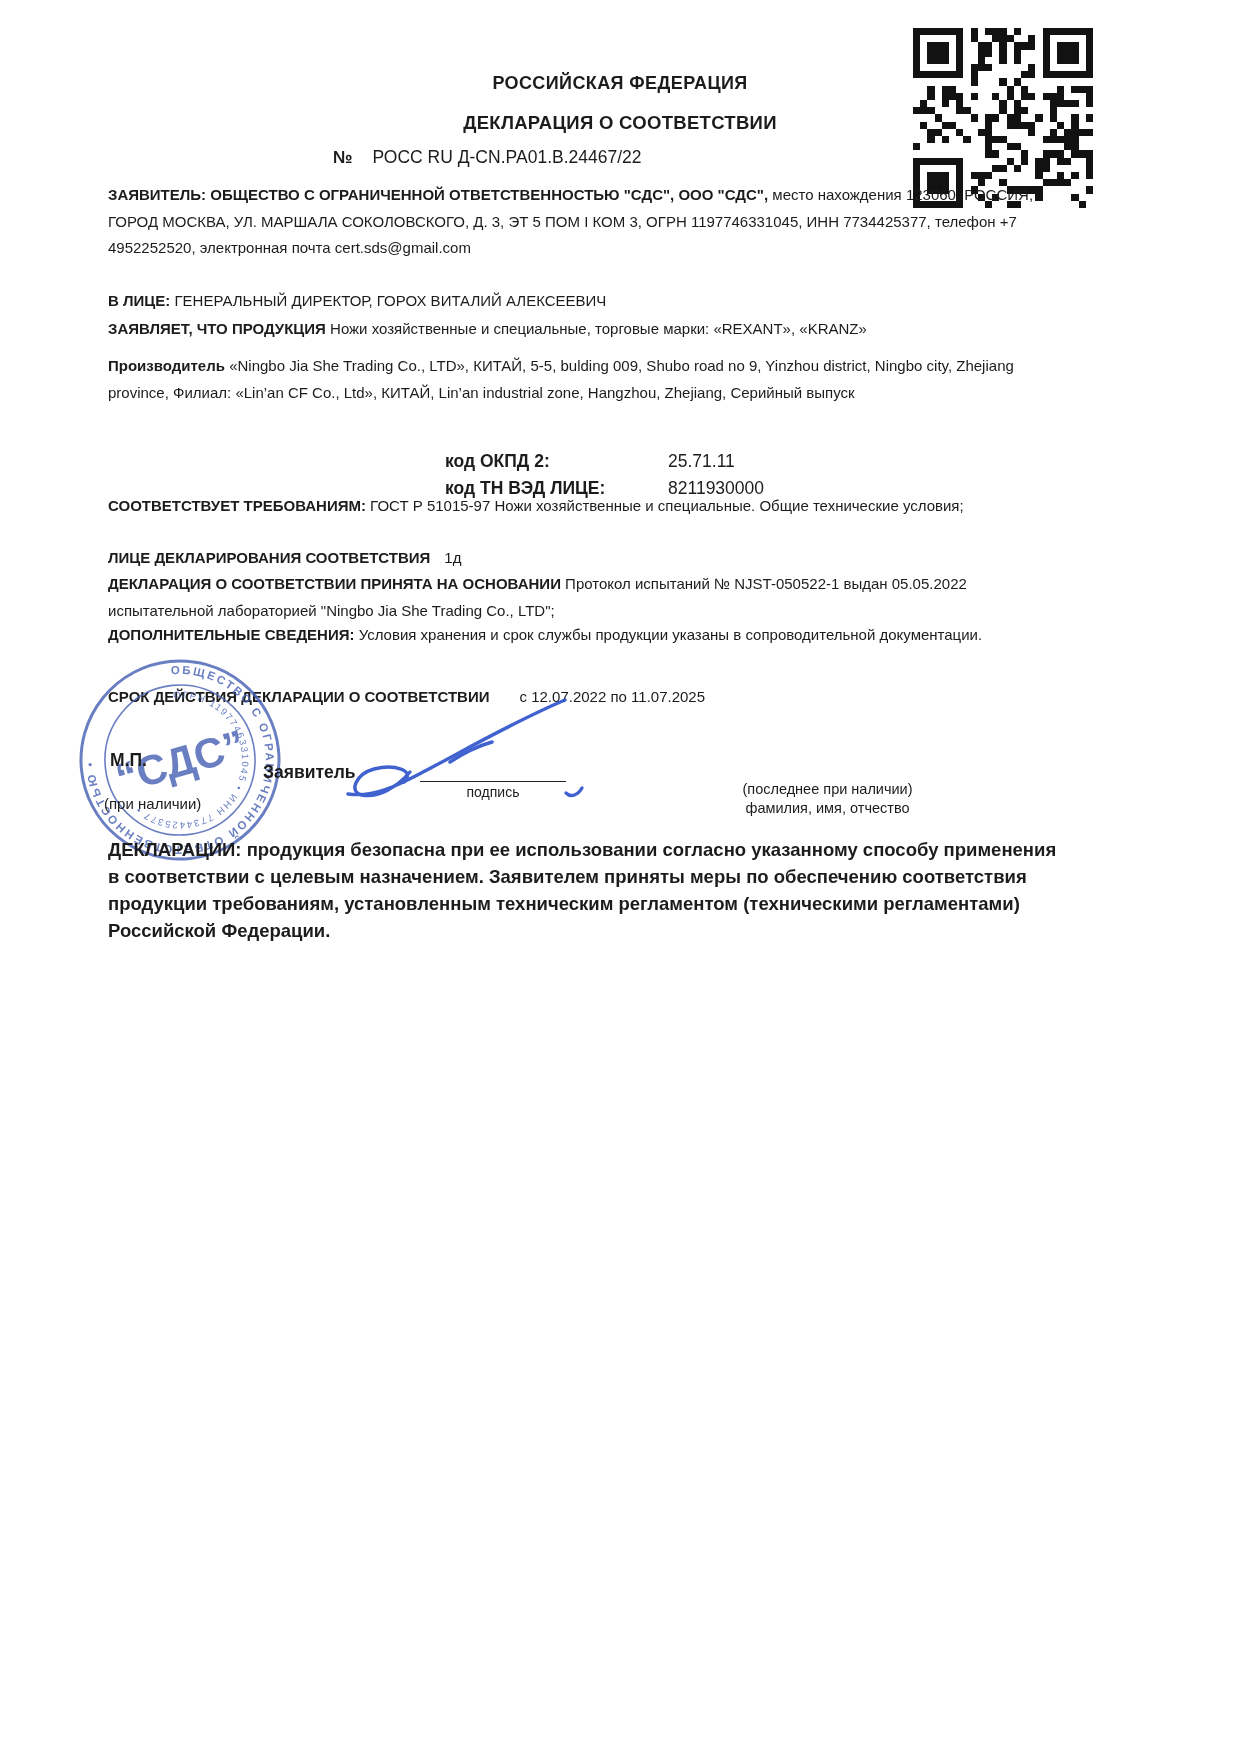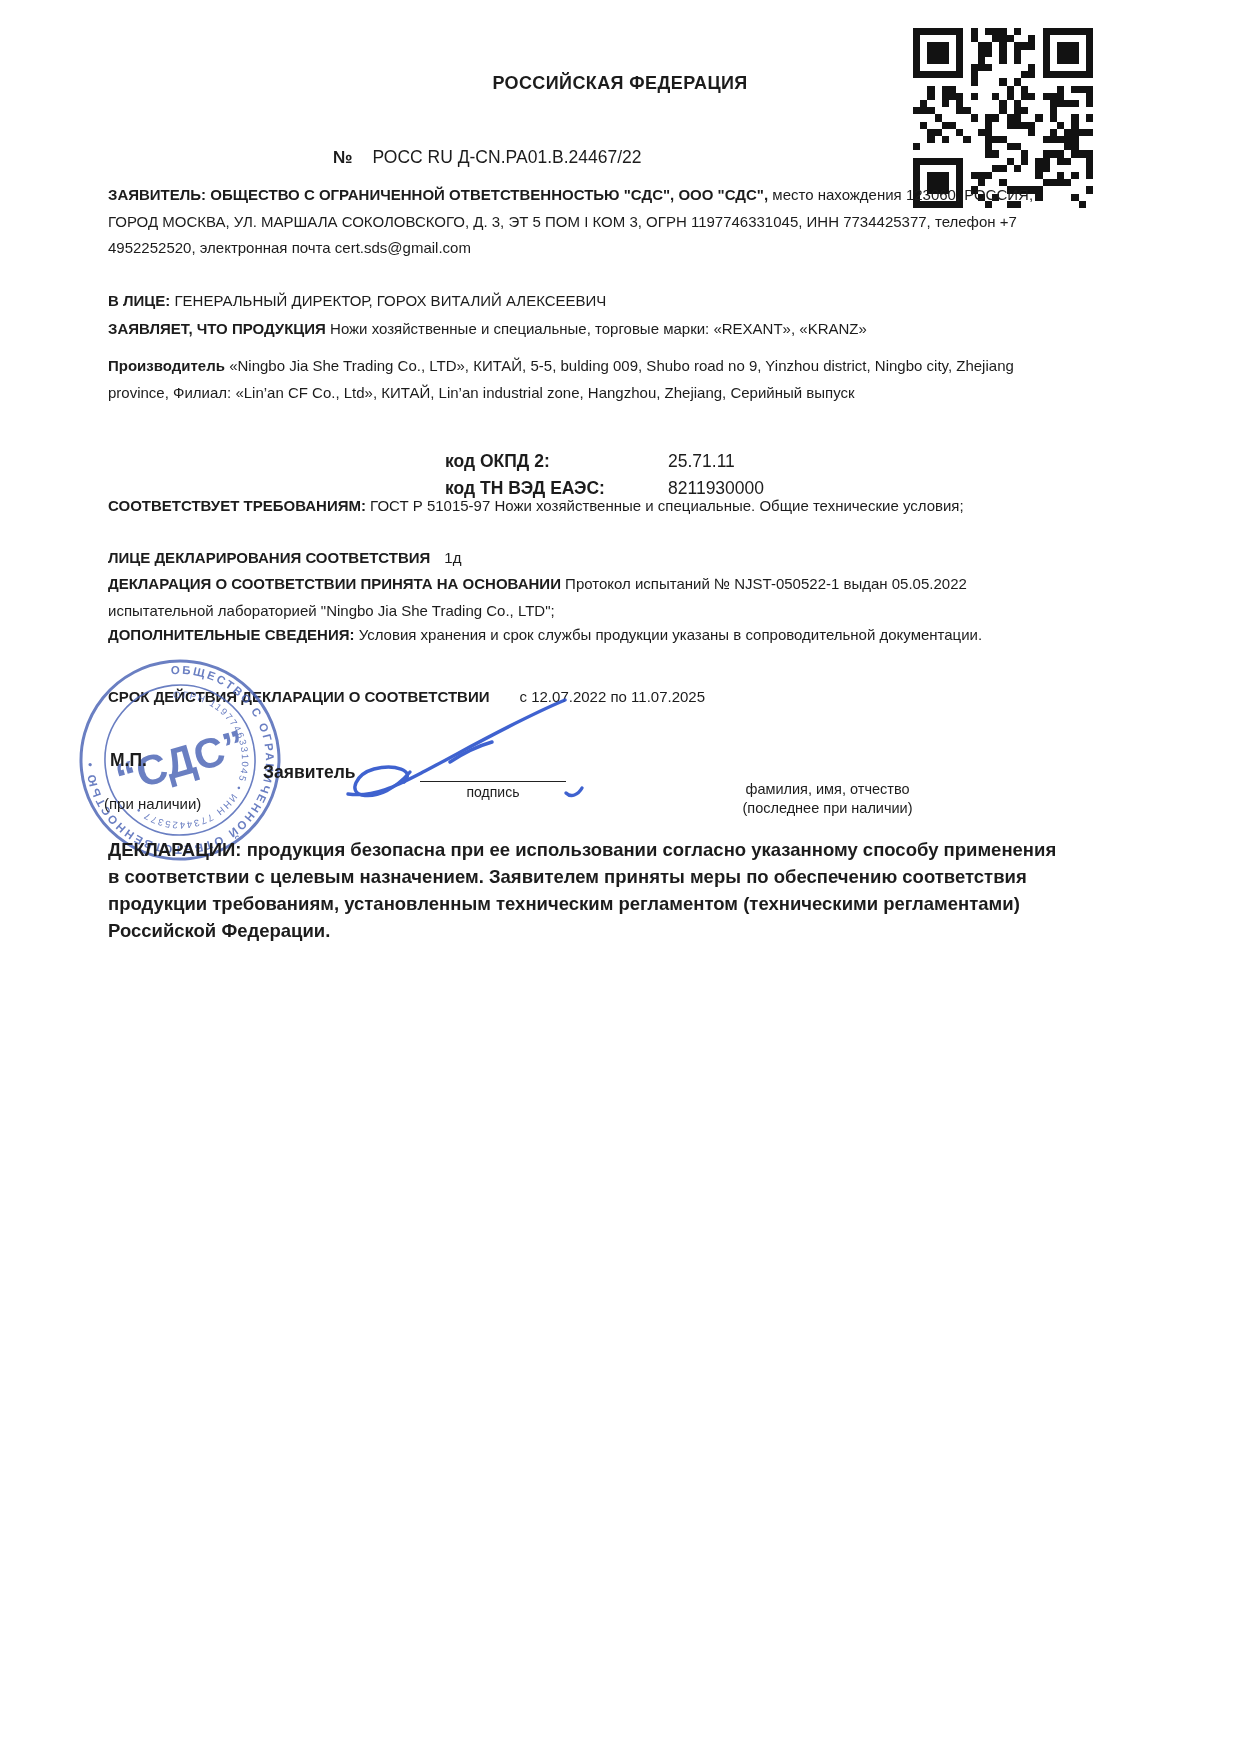--- a/index.html
+++ b/index.html
@@ -241,20 +241,21 @@
       <div class="cell" style="left: 79.2px; top: 165.6px; width: 7.2px; height: 7.2px;"></div>
       <div class="cell" style="left: 122.4px; top: 165.6px; width: 7.2px; height: 7.2px;"></div>
       <div class="cell" style="left: 158.4px; top: 165.6px; width: 7.2px; height: 7.2px;"></div>
       <div class="cell" style="left: 72px; top: 172.8px; width: 7.2px; height: 7.2px;"></div>
       <div class="cell" style="left: 93.6px; top: 172.8px; width: 7.2px; height: 7.2px;"></div>
       <div class="cell" style="left: 100.8px; top: 172.8px; width: 7.2px; height: 7.2px;"></div>
       <div class="cell" style="left: 165.6px; top: 172.8px; width: 7.2px; height: 7.2px;"></div>
     </div>
 
   <div class="center hdr1" style="top:73px">РОССИЙСКАЯ ФЕДЕРАЦИЯ</div>
+  <div class="center hdr2" style="top:112px">ДЕКЛАРАЦИЯ О СООТВЕТСТВИИ</div>
   <div class="numline" style="top:147px">
     <span class="b">№</span><span class="num">РОСС RU Д-CN.РА01.В.24467/22</span>
   </div>
 
   <div class="para" style="top:182px">
     <span class="b">ЗАЯВИТЕЛЬ:</span>
     <span class="b">ОБЩЕСТВО С ОГРАНИЧЕННОЙ ОТВЕТСТВЕННОСТЬЮ "СДС", ООО "СДС",</span>
     <span>место нахождения 123060, РОССИЯ, ГОРОД МОСКВА, УЛ. МАРШАЛА СОКОЛОВСКОГО, Д. 3, ЭТ 5 ПОМ I КОМ 3, ОГРН 1197746331045, ИНН 7734425377, телефон +7 4952252520, электронная почта cert.sds@gmail.com</span>
   </div>
 
@@ -271,21 +272,21 @@
   <div class="para" style="top:353px">
     <span class="b">Производитель</span>
     <span>«Ningbo Jia She Trading Co., LTD», КИТАЙ, 5-5, bulding 009, Shubo road no 9, Yinzhou district, Ningbo city, Zhejiang province, Филиал: «Lin’an CF Co., Ltd», КИТАЙ, Lin’an industrial zone, Hangzhou, Zhejiang, Серийный выпуск</span>
   </div>
 
   <div class="row" style="top:448px">
     <span class="rlabel">код ОКПД 2:</span>
     <span class="rvalue">25.71.11</span>
   </div>
   <div class="row" style="top:475px">
-    <span class="rlabel">код ТН ВЭД ЕАЭС:</span>
+    <span class="rlabel">код ТН ВЭД ЛИЦЕ:</span>
     <span class="rvalue">8211930000</span>
   </div>
 
   <div class="para" style="top:493px">
     <span class="b">СООТВЕТСТВУЕТ ТРЕБОВАНИЯМ:</span>
     <span>ГОСТ Р 51015-97 Ножи хозяйственные и специальные. Общие технические условия;</span>
   </div>
 
   <div class="para" style="top:545px">
     <span class="b">ЛИЦЕ ДЕКЛАРИРОВАНИЯ СООТВЕТСТВИЯ</span><span class="schemeval">1д</span>
@@ -329,22 +330,22 @@
       <path d="M252,112 c-4,7 -11,10 -16,5"></path>
     </g>
   </svg>
 
   <div class="mp">М.П.</div>
   <div class="mp-note">(при наличии)</div>
   <div class="applicant-sign-label">Заявитель</div>
   <div class="sigline"></div>
   <div class="sigcaption">подпись</div>
   <div class="namecaptions">
+    <div>(последнее при наличии)</div>
     <div>фамилия, имя, отчество</div>
-    <div>(последнее при наличии)</div>
   </div>
 
   <div class="para statement" style="top:836px">
     <span>ДЕКЛАРАЦИИ:</span>
     <span>продукция безопасна при ее использовании согласно указанному способу применения в соответствии с целевым назначением. Заявителем приняты меры по обеспечению соответствия продукции требованиям, установленным техническим регламентом (техническими регламентами) Российской Федерации.</span>
   </div>
 
 </div>
 
 </body></html>

